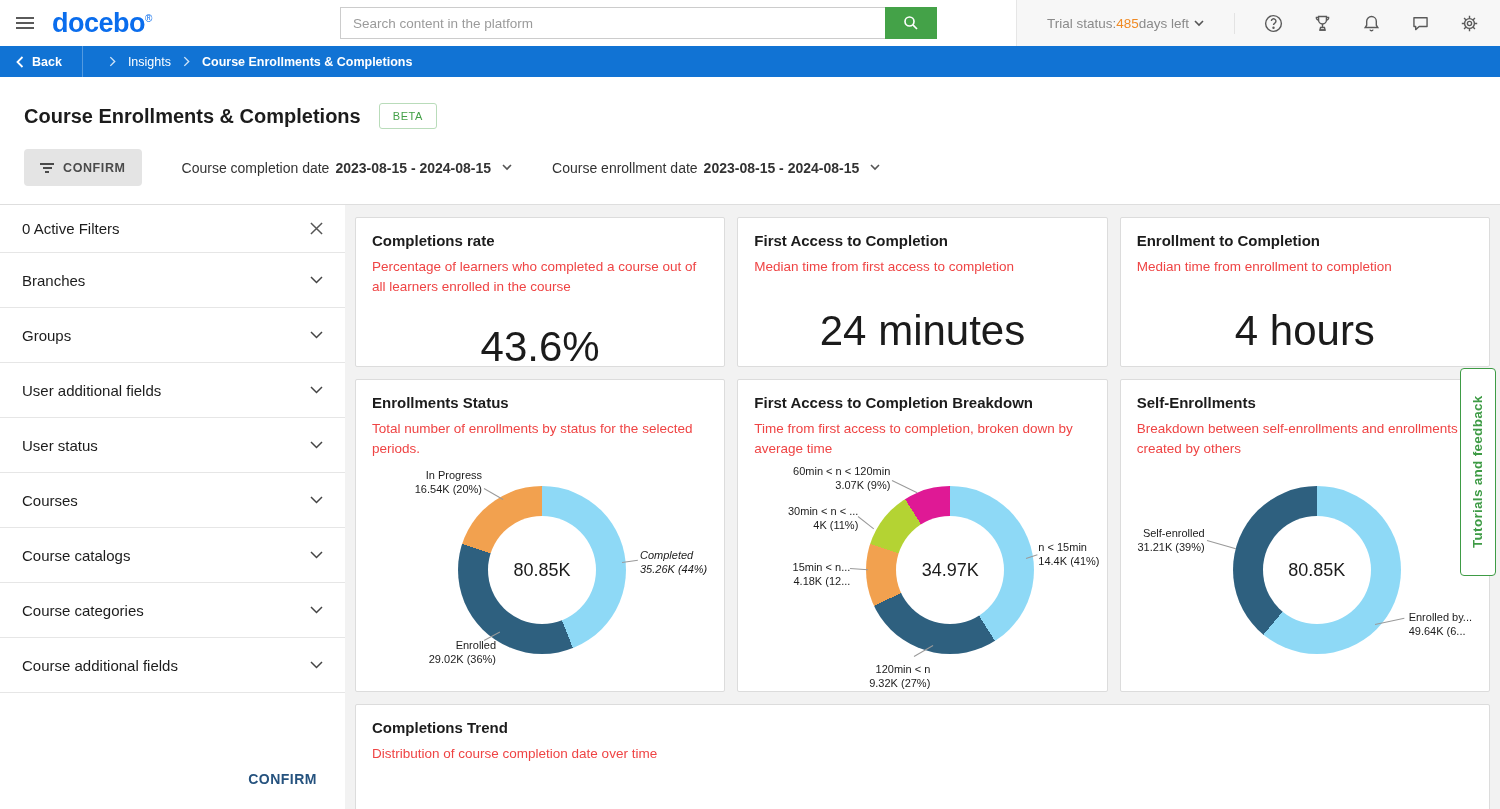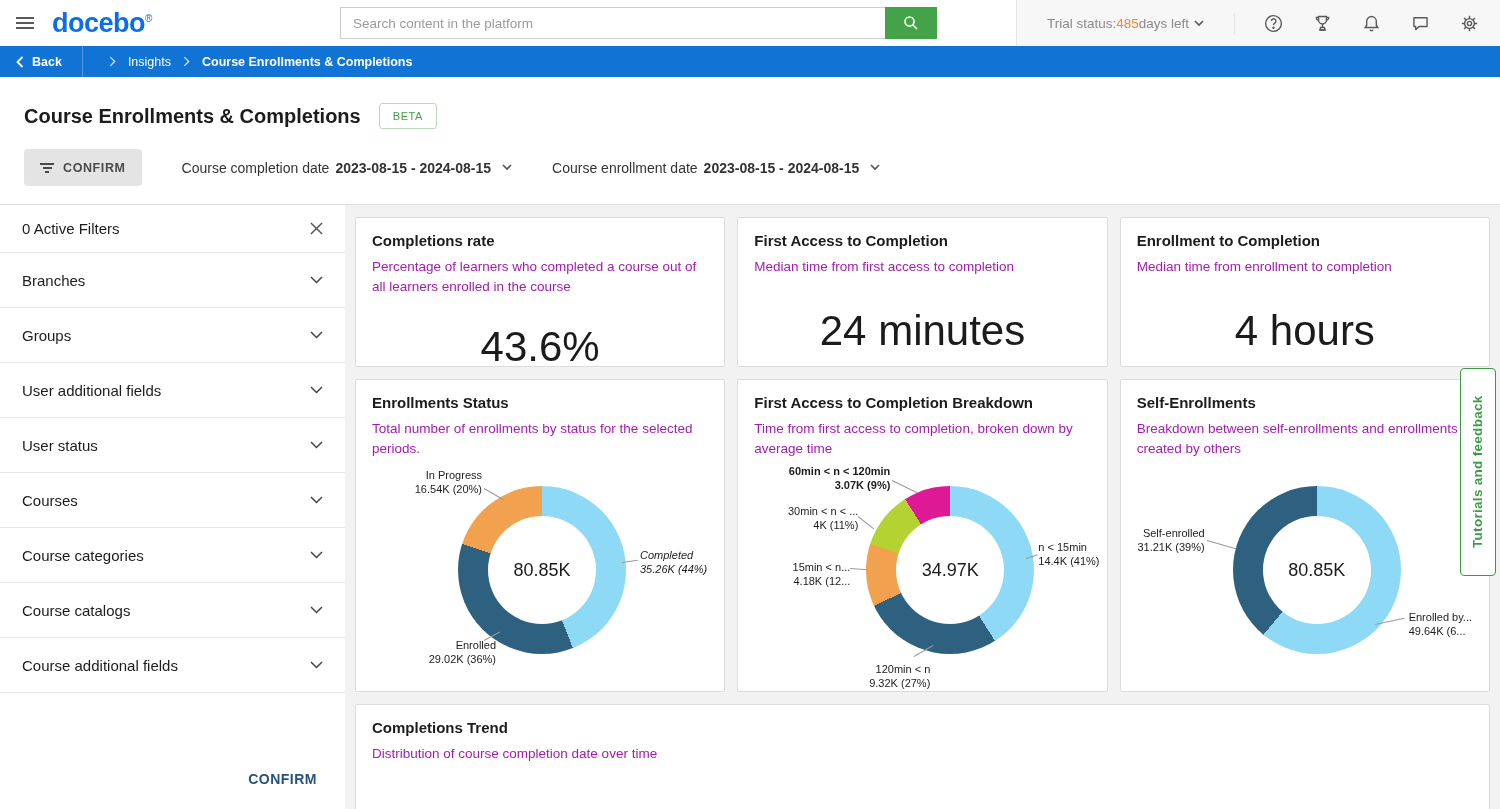--- a/index.html
+++ b/index.html
@@ -47,38 +47,38 @@
   .sidebar { width:345px; background:#fff; flex-shrink:0; display:flex; flex-direction:column; }
   .sb-row { height:55px; display:flex; align-items:center; justify-content:space-between; padding:0 22px; border-bottom:1px solid #e6e6e6; font-size:15px; color:#1c1c1c; cursor:pointer; flex-shrink:0; }
   .sb-active { height:48px; cursor:default; }
   .sb-confirm { margin-top:auto; padding:20px 28px 22px; display:flex; justify-content:flex-end; }
   .sb-confirm button { background:none; border:none; color:#25527e; font-weight:bold; font-size:14px; letter-spacing:0.5px; cursor:pointer; font-family:inherit; }
 
   .main { flex:1; background:#f2f2f2; padding:12px 10px; overflow:hidden; }
   .grid { display:grid; grid-template-columns:repeat(3,1fr); gap:12px; }
   .card { background:#fff; border:1px solid #dcdcdc; border-radius:2px; padding:14px 16px; position:relative; overflow:hidden; }
   .card h3 { font-size:15px; font-weight:bold; margin-bottom:8px; }
-  .card p { font-size:13.5px; color:#a21caf; line-height:1.45; }
+  .card p { font-size:13.5px; color:#ef4444; line-height:1.45; }
   .kpi { height:150px; }
   .kpi .big { font-size:42px; font-weight:500; color:#1b1b1b; text-align:center; margin-top:27px; }
   .kpi.tall .big { margin-top:30px; }
   .chart-card { height:313px; }
   .chartbox { position:relative; height:228px; margin-top:6px; }
   .donut { position:absolute; width:168px; height:168px; border-radius:50%; top:22px; }
   .cb0 .donut { left:86px; } .cb1 .donut { left:112px; } .cb2 .donut { left:96px; }
   .hole { position:absolute; inset:30px; background:#fff; border-radius:50%; display:flex; align-items:center; justify-content:center; font-size:18px; color:#1b1b1b; }
   .lbl { position:absolute; font-size:11px; color:#1c1c1c; line-height:1.3; }
   .lbl span { display:block; }
   .lead { position:absolute; height:1px; background:#9a9a9a; transform-origin:left center; }
   
   .cb0 .l-ip { left:10px; top:4px; width:100px; text-align:right; }
   .cb0 .l-co { left:268px; top:84px; width:76px;font-style:italic; }
   .cb0 .l-en { left:28px; top:174px; width:96px; text-align:right; }
   
-  .cb1 .l-60 { left:4px; top:0; width:132px; text-align:right;font-weight:bold; }
+  .cb1 .l-60 { left:4px; top:0; width:132px; text-align:right; }
   .cb1 .l-30 { left:0; top:40px; width:104px; text-align:right; }
   .cb1 .l-15 { left:0; top:96px; width:96px; text-align:right; }
   .cb1 .l-120 { left:66px; top:198px; width:110px; text-align:right; }
   .cb1 .l-n15 { left:284px; top:76px; width:66px; }
   
   .cb2 .l-se { left:0; top:62px; width:68px; text-align:right; }
   .cb2 .l-eb { left:272px; top:146px; width:76px; }
 
   .trend { grid-column:1 / -1; height:130px; }
 
@@ -242,27 +242,27 @@
             <path d="M1 1l5.5 5.5L12 1"></path>
           </svg>
         </div>
       <div class="sb-row">
           <span>Courses</span>
           <svg width="13" height="8" viewBox="0 0 13 8" fill="none" stroke="#444" stroke-width="1.5">
             <path d="M1 1l5.5 5.5L12 1"></path>
           </svg>
         </div>
       <div class="sb-row">
+          <span>Course catalogs</span>
+          <svg width="13" height="8" viewBox="0 0 13 8" fill="none" stroke="#444" stroke-width="1.5">
+            <path d="M1 1l5.5 5.5L12 1"></path>
+          </svg>
+        </div>
+      <div class="sb-row">
           <span>Course categories</span>
-          <svg width="13" height="8" viewBox="0 0 13 8" fill="none" stroke="#444" stroke-width="1.5">
-            <path d="M1 1l5.5 5.5L12 1"></path>
-          </svg>
-        </div>
-      <div class="sb-row">
-          <span>Course catalogs</span>
           <svg width="13" height="8" viewBox="0 0 13 8" fill="none" stroke="#444" stroke-width="1.5">
             <path d="M1 1l5.5 5.5L12 1"></path>
           </svg>
         </div>
       <div class="sb-row">
           <span>Course additional fields</span>
           <svg width="13" height="8" viewBox="0 0 13 8" fill="none" stroke="#444" stroke-width="1.5">
             <path d="M1 1l5.5 5.5L12 1"></path>
           </svg>
         </div>

